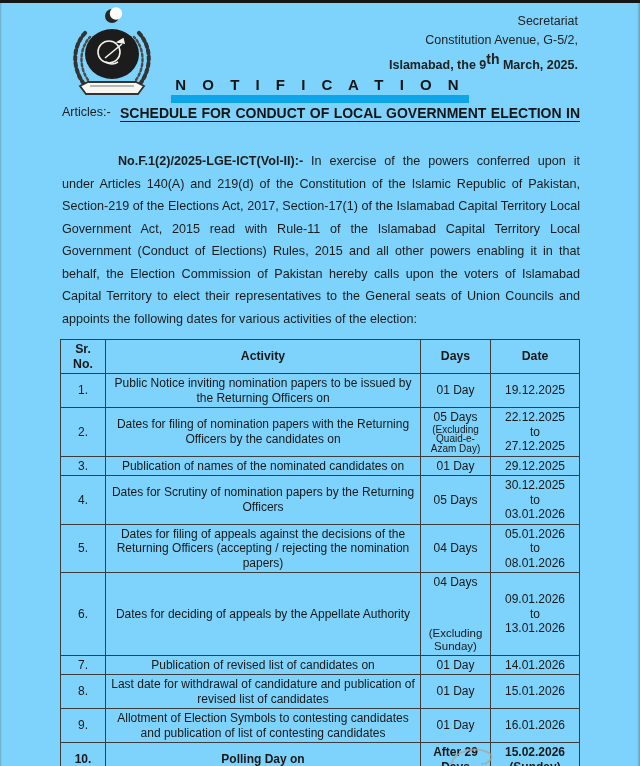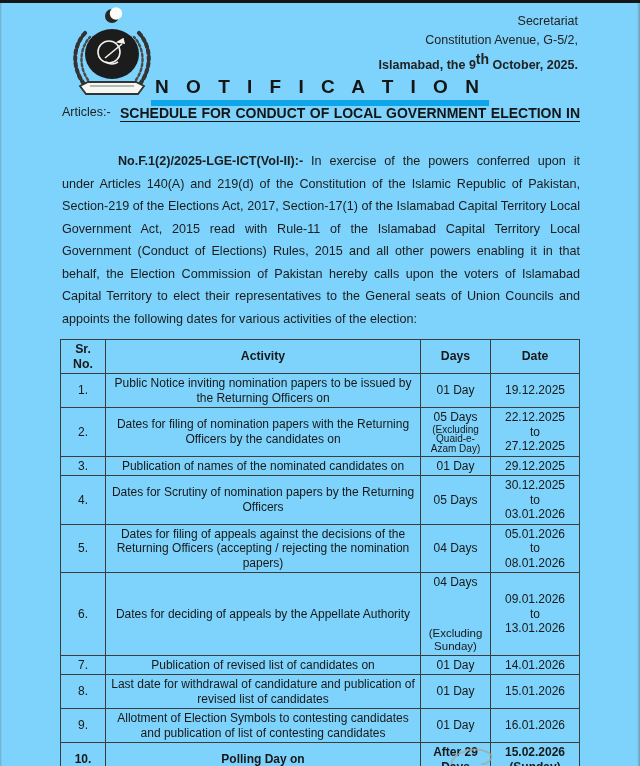--- a/index.html
+++ b/index.html
@@ -19,22 +19,22 @@
     background:linear-gradient(to left, rgba(90,90,90,.45), rgba(0,0,0,0));}
 
   
   .logo-wrap{position:absolute;left:60px;top:6px;width:104px;height:96px;}
   .addr{position:absolute;right:62px;top:12px;text-align:right;
     font-size:12.5px;line-height:19px;color:#222;}
   .addr .l3{font-weight:bold;}
   .addr sup{font-size:14px;font-weight:bold;}
 
   .notif-row{position:absolute;top:76px;left:0;width:100%;text-align:center;}
-  .notif{display:inline-block;font-weight:bold;font-size:19px;letter-spacing:6px;
-    border-bottom:6px solid #0ea5e9;padding:0 4px 2px 4px;color:#151515;}
+  .notif{display:inline-block;font-weight:bold;font-size:15px;letter-spacing:6px;
+    border-bottom:8px solid #0ea5e9;padding:0 4px 2px 4px;color:#151515;}
 
   
   .subject{position:absolute;top:104px;left:62px;right:60px;display:flex;}
   .subj-label{flex:0 0 58px;font-size:12.5px;color:#222;padding-top:1px;}
   .subj-text{flex:1;font-weight:bold;font-size:14px;line-height:19px;color:#141414;}
   .subj-text .l1{display:block;text-align:justify;text-align-last:justify;
     text-decoration:underline;text-underline-offset:3px;}
   .subj-text .l2{display:block;text-decoration:underline;text-underline-offset:3px;}
 
   
@@ -86,21 +86,21 @@
       </g>
 
       <path d="M20,80 l8,-4 h48 l8,4 l-6,8 h-52 z" fill="#f6f6f2" stroke="#333" stroke-width="1.8"></path>
       <path d="M30,80 h44" stroke="#777" stroke-width="1" fill="none"></path>
     </svg>
   </div>
 
   <div class="addr">
     <div>Secretariat</div>
     <div>Constitution Avenue, G-5/2,</div>
-    <div class="l3"><span>Islamabad, the 9</span><sup>th</sup><span> October, 2025.</span></div>
+    <div class="l3"><span>Islamabad, the 9</span><sup>th</sup><span> March, 2025.</span></div>
   </div>
 
   <div class="notif-row">
     <span class="notif">N O T I F I C A T I O N</span>
   </div>
 
   <div class="subject">
     <span class="subj-label">Articles:-</span>
     <span class="subj-text">
       <span class="l1">SCHEDULE FOR CONDUCT OF LOCAL GOVERNMENT ELECTION IN</span>

